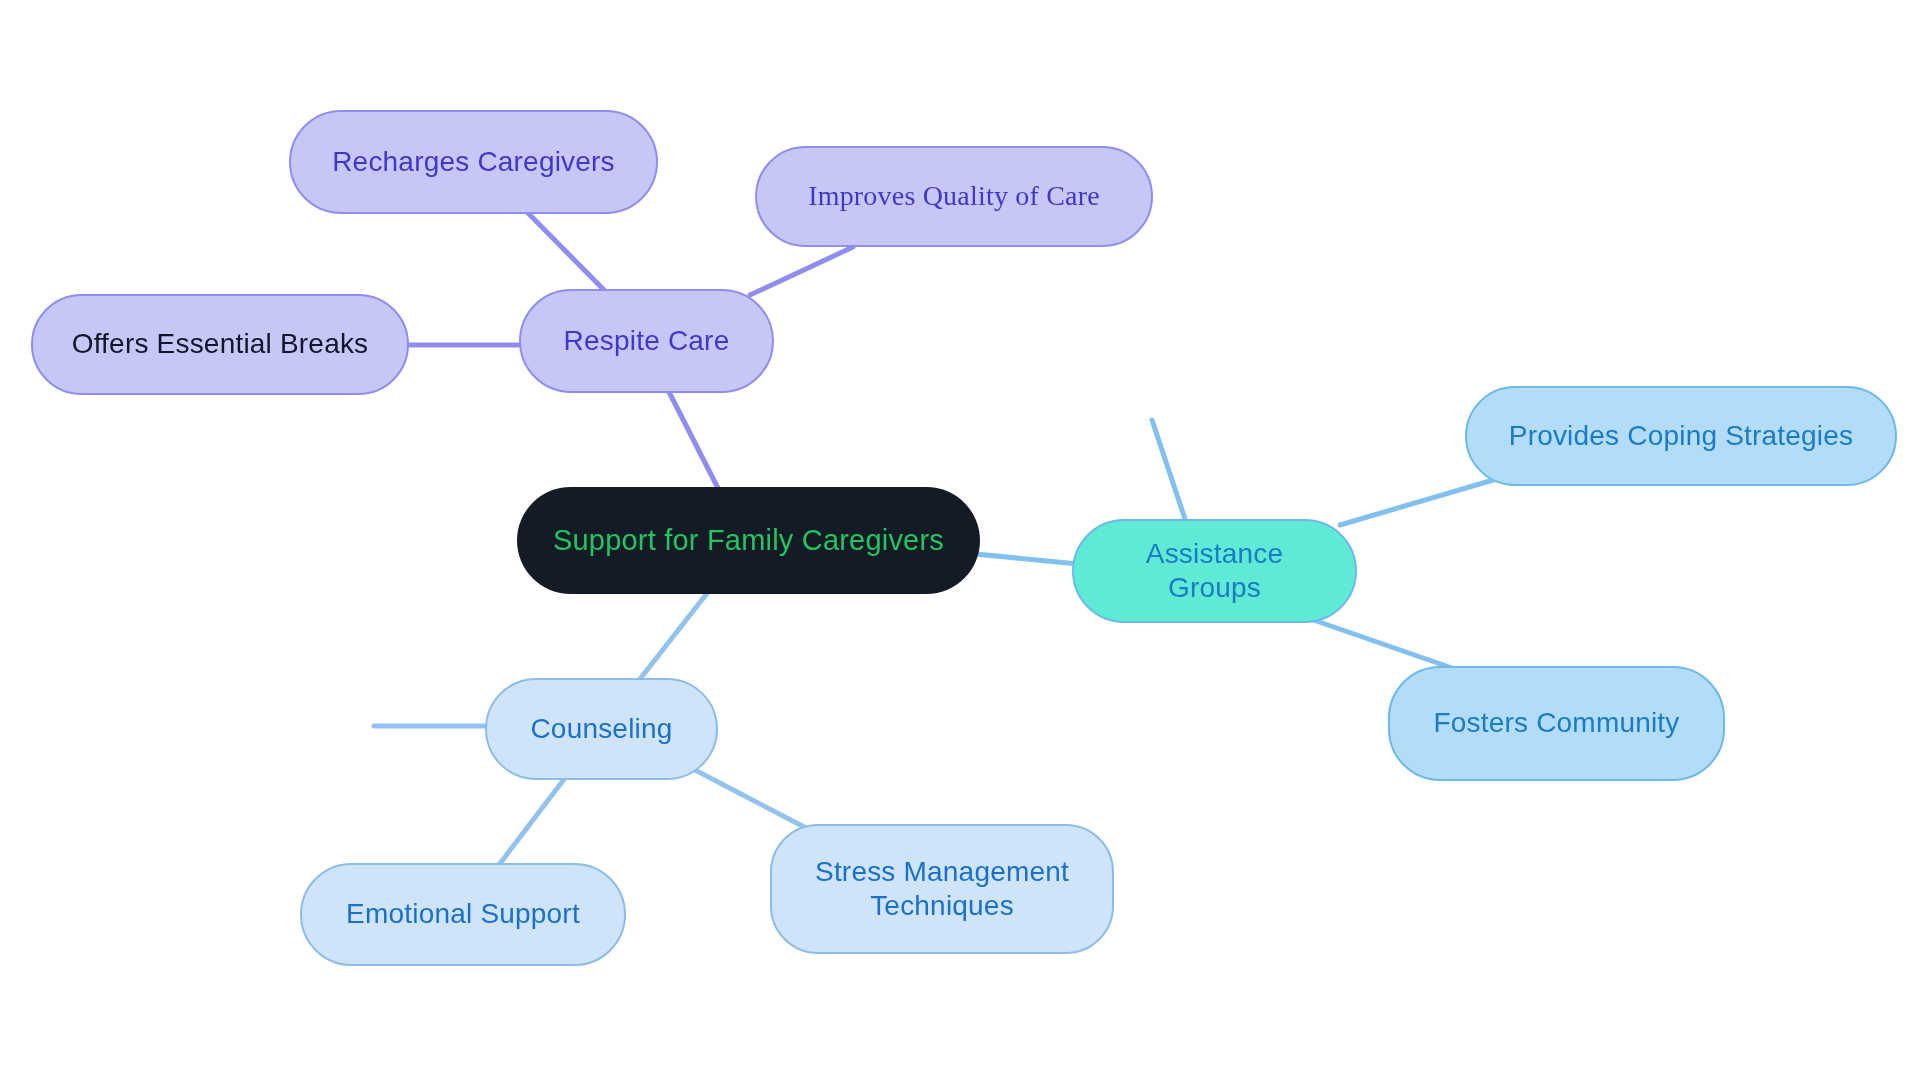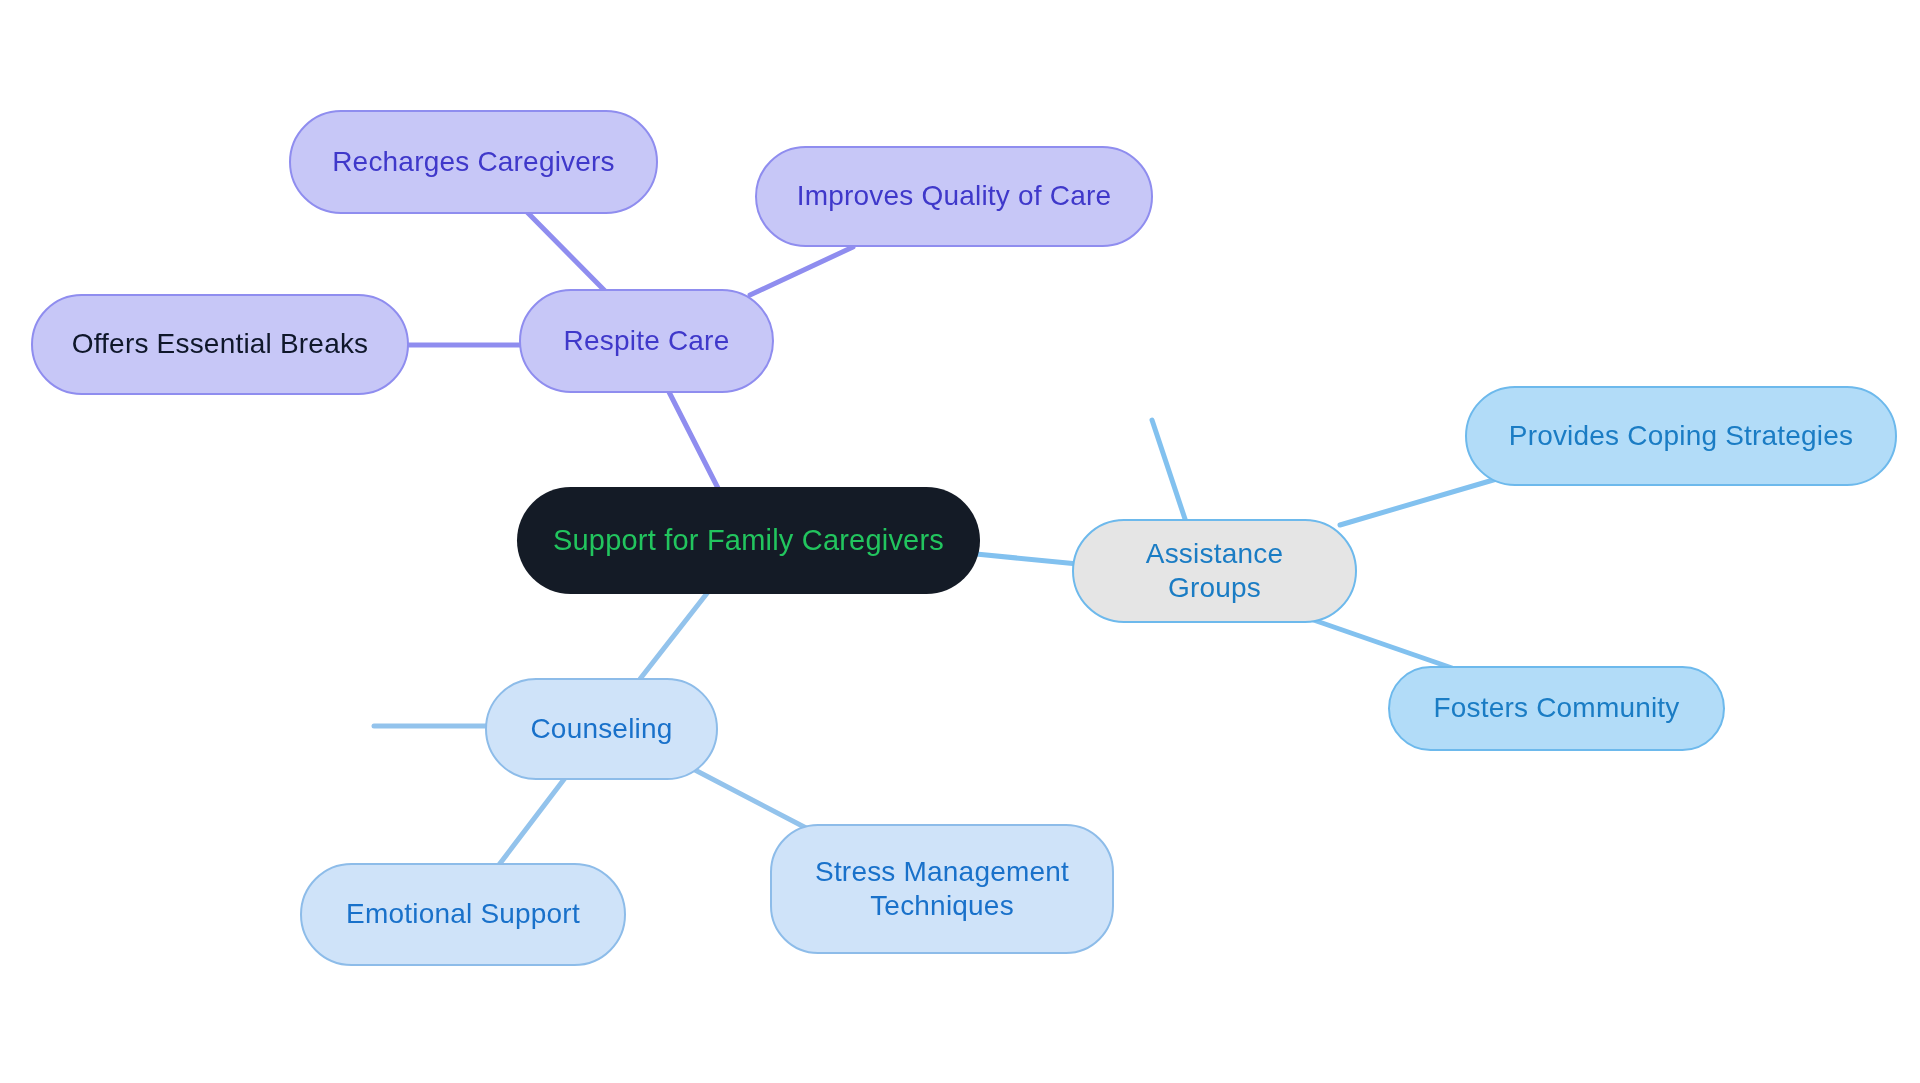--- a/index.html
+++ b/index.html
@@ -63,24 +63,24 @@
     <line x1="708" y1="592" x2="640" y2="679" stroke-width="5" stroke-linecap="round" stroke="#93c3ec"></line>
     <line x1="374" y1="726" x2="488" y2="726" stroke-width="5" stroke-linecap="round" stroke="#93c3ec"></line>
     <line x1="565" y1="778" x2="495" y2="870" stroke-width="5" stroke-linecap="round" stroke="#93c3ec"></line>
     <line x1="695" y1="770" x2="810" y2="830" stroke-width="5" stroke-linecap="round" stroke="#93c3ec"></line>
   </svg>
 
   <div class="node center-node" style="left: 517px; top: 487px; width: 463px; height: 107px; background: rgb(20, 27, 38); color: #22c55e;">Support for Family Caregivers</div>
 
   <div class="node" style="left: 519px; top: 289px; width: 255px; height: 104px; background: rgb(199, 199, 247); border-color: rgb(143, 141, 239); color: rgb(63, 56, 202); text-align: right;">Respite Care</div>
   <div class="node" style="left: 289px; top: 110px; width: 369px; height: 104px; background: rgb(199, 199, 247); border-color: rgb(143, 141, 239); color: rgb(63, 56, 202);">Recharges Caregivers</div>
-  <div class="node" style="left: 755px; top: 146px; width: 398px; height: 101px; background: rgb(199, 199, 247); border-color: rgb(143, 141, 239); color: rgb(63, 56, 202);">Improves Quality of Care</div>
+  <div class="node" style="left: 755px; top: 146px; width: 398px; height: 101px; background: rgb(199, 199, 247); border-color: rgb(143, 141, 239); color: rgb(63, 56, 202); font-family: Liberation Serif, serif;">Improves Quality of Care</div>
   <div class="node" style="left: 31px; top: 294px; width: 378px; height: 101px; background: rgb(199, 199, 247); border-color: rgb(143, 141, 239); color: #0f172a;">Offers Essential Breaks</div>
 
-  <div class="node" style="left: 1072px; top: 519px; width: 285px; height: 104px; background: #e5e5e5; border-color: rgb(109, 185, 236); color: rgb(26, 124, 196);">Assistance Groups</div>
+  <div class="node" style="left: 1072px; top: 519px; width: 285px; height: 104px; background: #5eead4; border-color: rgb(109, 185, 236); color: rgb(26, 124, 196);">Assistance Groups</div>
   <div class="node" style="left: 1465px; top: 386px; width: 432px; height: 100px; background: rgb(178, 220, 248); border-color: rgb(109, 185, 236); color: rgb(26, 124, 196);">Provides Coping Strategies</div>
-  <div class="node" style="left: 1388px; top: 666px; width: 337px; height: 85px; background: rgb(178, 220, 248); border-color: rgb(109, 185, 236); color: rgb(26, 124, 196);">Fosters Community</div>
+  <div class="node" style="left: 1388px; top: 666px; width: 337px; height: 115px; background: rgb(178, 220, 248); border-color: rgb(109, 185, 236); color: rgb(26, 124, 196);">Fosters Community</div>
 
   <div class="node" style="left: 485px; top: 678px; width: 233px; height: 102px; background: rgb(207, 227, 249); border-color: rgb(141, 188, 233); color: rgb(25, 113, 202);">Counseling</div>
   <div class="node" style="left: 300px; top: 863px; width: 326px; height: 103px; background: rgb(207, 227, 249); border-color: rgb(141, 188, 233); color: rgb(25, 113, 202);">Emotional Support</div>
   <div class="node" style="left: 770px; top: 824px; width: 344px; height: 130px; border-radius: 48px; padding: 0px 18px; background: rgb(207, 227, 249); border-color: rgb(141, 188, 233); color: rgb(25, 113, 202);">Stress Management Techniques</div>
 
 </div>
 
 </body></html>

